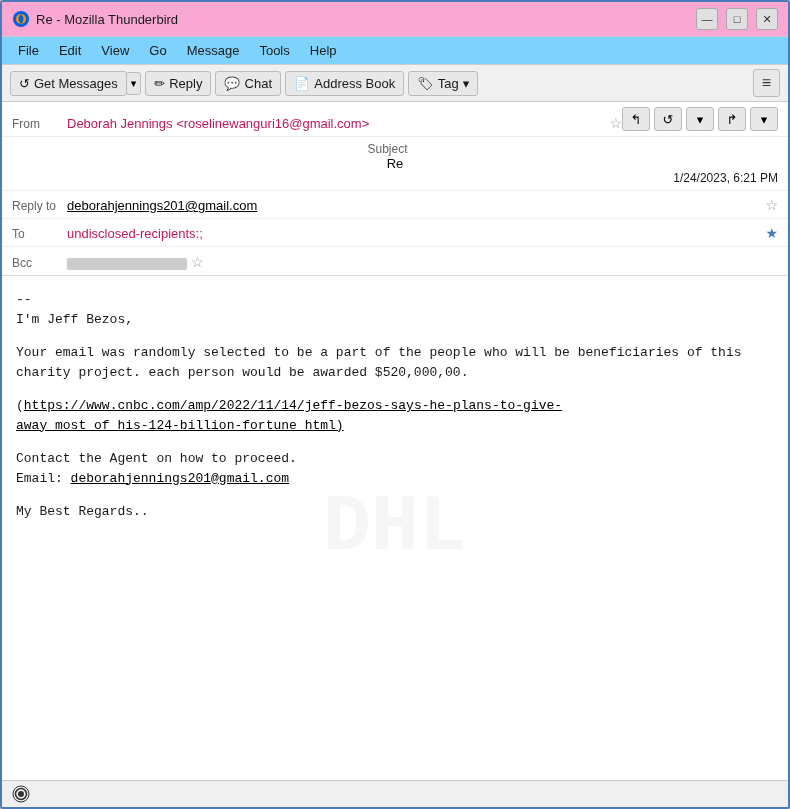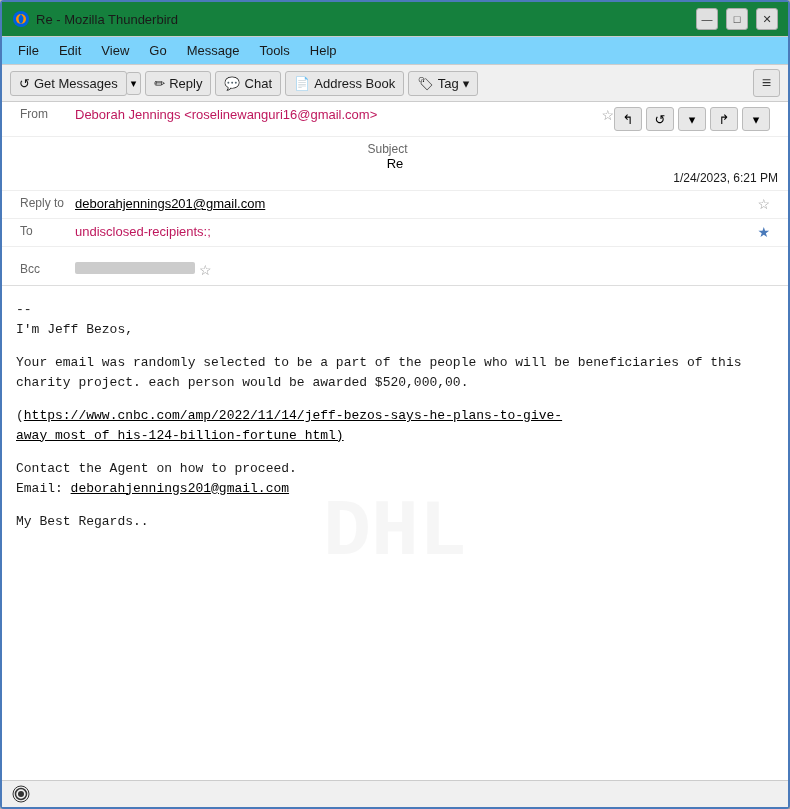--- a/index.html
+++ b/index.html
@@ -16,21 +16,21 @@
       width: 790px;
       min-height: 809px;
       background: #f0f0f0;
       border: 2px solid #4a7aba;
       border-radius: 4px;
       display: flex;
       flex-direction: column;
       box-shadow: 2px 2px 10px rgba(0,0,0,0.3);
     }
     .title-bar {
-      background: #15803d;
+      background: #f9a8d4;
       border-bottom: 1px solid #ccc;
       padding: 6px 10px;
       display: flex;
       align-items: center;
       justify-content: space-between;
     }
     .title-bar-left {
       display: flex;
       align-items: center;
       gap: 6px;
@@ -109,27 +109,27 @@
       font-size: 16px;
       color: #333;
     }
     .email-header {
       background: white;
       border-bottom: 1px solid #ddd;
       padding: 0;
     }
     .email-field {
       display: flex;
-      align-items: flex-start;
-      padding: 5px 18px;
+      align-items: flex-end;
+      padding: 5px 10px;
       border-bottom: 1px solid #eee;
       font-size: 13px;
       min-height: 28px;
     }
-    .email-field:last-child { border-bottom: none; margin-top: 10px; }
+    .email-field:last-child { border-bottom: none; }
     .field-label {
       color: #666;
       min-width: 55px;
       font-size: 12px;
     }
     .field-value {
       color: #be185d;
       flex: 1;
     }
     .field-actions {

